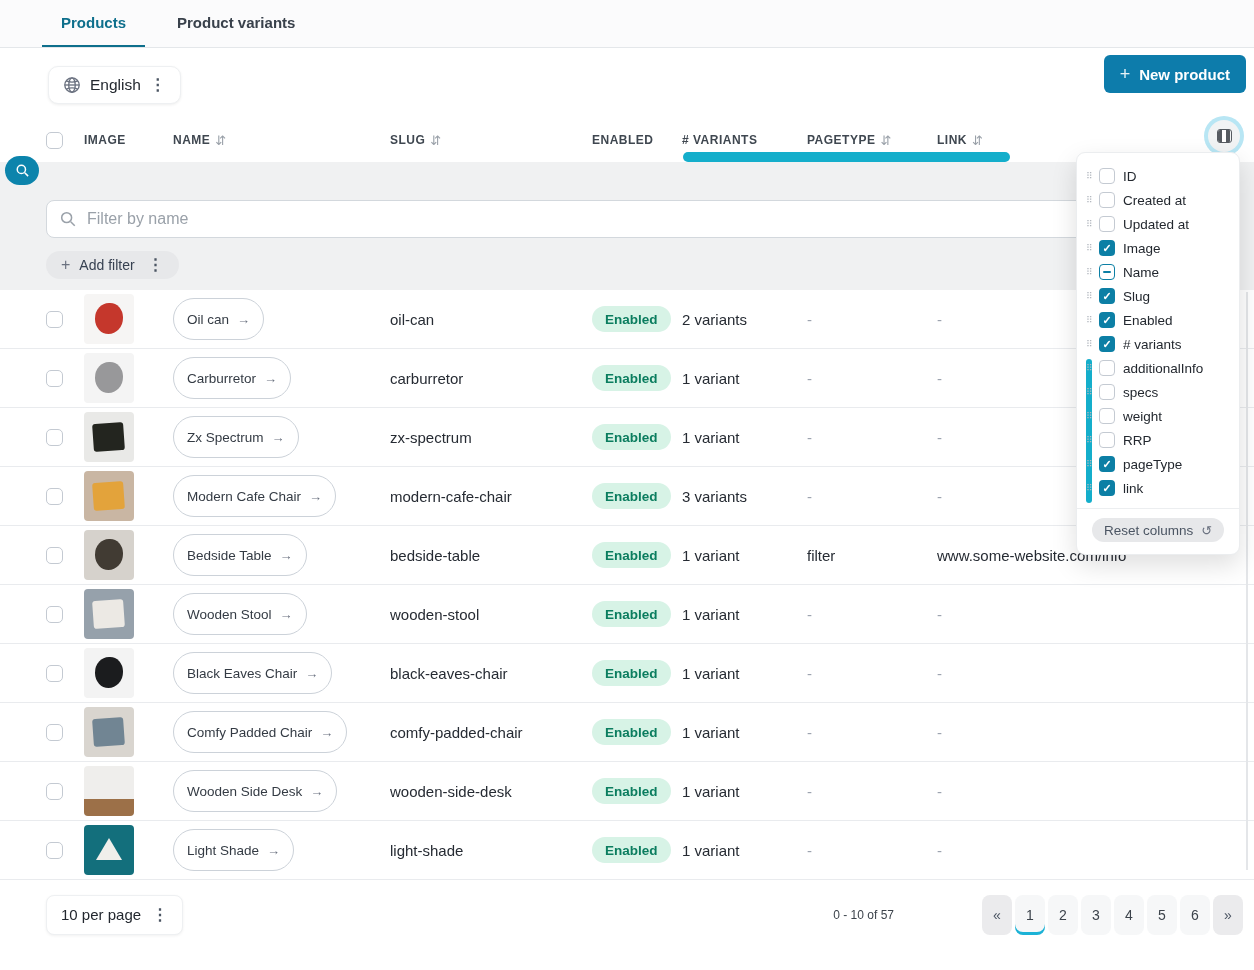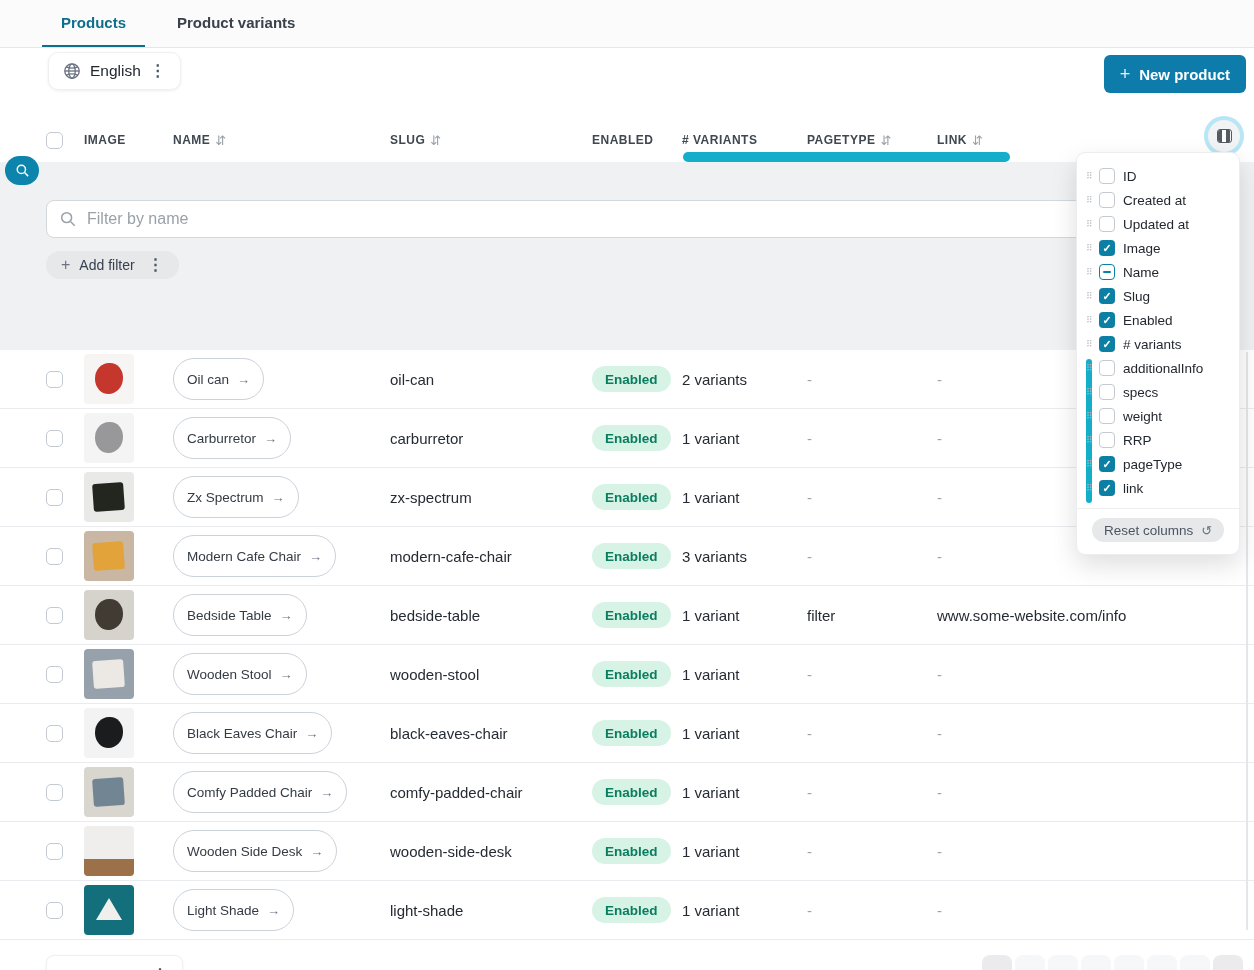--- a/index.html
+++ b/index.html
@@ -9,21 +9,21 @@
 
   
   .tabbar { height:48px; background:#fbfbfc; border-bottom:1px solid #e4e7ea;
     display:flex; align-items:stretch; padding-left:42px; }
   .tab { display:flex; align-items:center; padding:0 19px; font-size:15px; font-weight:700;
     color:#39414b; border-bottom:2.5px solid transparent; cursor:pointer; margin-right:13px; }
   .tab.active { color:#0e6f8c; border-bottom-color:#0e6f8c; }
 
   
   .toolbar { position:relative; height:70px; }
-  .lang-btn { position:absolute; left:48px; top:4px; height:38px; display:flex; align-items:center;
+  .lang-btn { position:absolute; left:48px; top:18px; height:38px; display:flex; align-items:center;
     gap:9px; background:#fff; border:1px solid #eef0f2; border-radius:10px; padding:0 14px;
     box-shadow:0 1px 3px rgba(0,0,0,.07); font-size:15.5px; color:#23282f; cursor:pointer; }
   .kebab { color:#4b5563; font-size:16px; font-weight:700; letter-spacing:0; line-height:1; }
   .new-product-btn { position:absolute; right:8px; top:7px; height:38px; background:#0d7cab;
     color:#fff; border:none; border-radius:6px; font-size:15px; font-weight:700;
     display:flex; align-items:center; gap:9px; padding:0 16px; cursor:pointer;
     font-family:"Liberation Sans",sans-serif; }
   .new-product-btn .plus { font-size:18px; font-weight:400; opacity:.9; }
 
   
@@ -38,21 +38,21 @@
     border-radius:6px; background:#14aecb; }
   .colpicker-btn { position:absolute; right:14px; top:2px; width:32px; height:32px; border-radius:50%;
     background:#f1f3f4; border:none; box-shadow:0 0 0 4px #b8e6f4; cursor:pointer;
     display:flex; align-items:center; justify-content:center; }
   .col-icon { width:15px; height:14px; border:1.8px solid #565b61; border-radius:3px;
     display:flex; overflow:hidden; }
   .col-icon i { flex:1; } .col-icon i:nth-child(1){ background:#565b61; }
   .col-icon i:nth-child(2){ background:#fff; } .col-icon i:nth-child(3){ background:#565b61; }
 
   
-  .filter-panel { position:relative; height:188px; background:#f0f1f2;padding-left:42px; }
+  .filter-panel { position:relative; height:128px; background:#f0f1f2;padding-left:42px; }
   .search-toggle { position:absolute; left:5px; top:-6px; width:34px; height:29px; border-radius:15px;
     background:#0c84ac; border:none; display:flex; align-items:center; justify-content:center; cursor:pointer; }
   .filter-input-wrap { position:absolute; left:46px; top:38px; right:14px; height:38px; }
   .filter-input { width:100%; height:100%; border:1px solid #d3d8dd; border-radius:8px;
     padding:0 12px 0 40px; font-size:16px; color:#23282f; background:#fff;
     font-family:"Liberation Sans",sans-serif; }
   .filter-input::placeholder { color:#9aa1a9; }
   .input-search-icon { position:absolute; left:13px; top:10px; }
   .add-filter-btn { position:absolute; left:46px; top:89px; height:28px; border:none; border-radius:999px;
     background:#e7e8ea; display:flex; align-items:center; gap:9px; padding:0 15px; font-size:14px;

